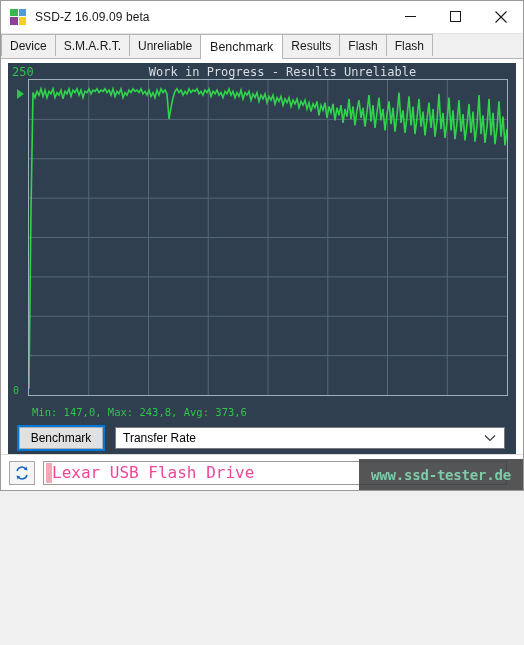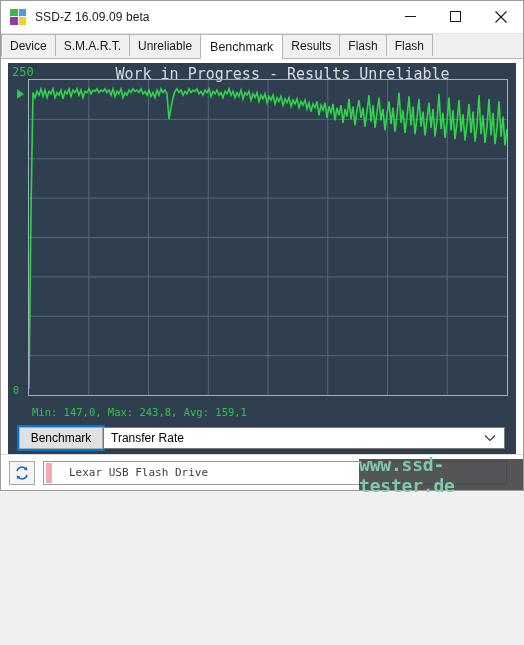--- a/index.html
+++ b/index.html
@@ -125,21 +125,21 @@
     flex: 1;
     position: relative;
     min-height: 0;
     font-family: "DejaVu Sans Mono", monospace;
   }
   #chart-title {
     position: absolute;
     left: 0; right: 0;
     top: 2px;
     text-align: center;
-    font-size: 15px;
+    font-size: 12px;
     color: #d8dde2;
     font-family: "DejaVu Sans Mono", monospace;
     letter-spacing: 0px;
     margin-left: 41px;
   }
   #ylabel-max {
     position: absolute;
     left: 4px; top: 2px;
     font-size: 12px;
     color: #2fc44a;
@@ -198,20 +198,21 @@
     font-family: "Liberation Sans", sans-serif;
     display: flex;
     align-items: center;
     justify-content: center;
     margin-left: 11px;
     cursor: default;
   }
   #mode-select {
     flex: 1;
     height: 22px;
+    margin-left: 12px;
     margin-right: 11px;
     background: #ffffff;
     border: 1px solid #7a7a7a;
     display: flex;
     align-items: center;
     position: relative;
     font-size: 12px;
     color: #000;
   }
   #mode-select-value { margin-left: 7px; }
@@ -255,24 +256,24 @@
     overflow: hidden;
   }
   #device-health-bar {
     width: 6px;
     height: 20px;
     background: #f6a8b4;
     margin-left: 2px;
     flex: 0 0 auto;
   }
   #device-name {
-    margin-left: 17px;
-    font-size: 11px;
-    font-family: "DejaVu Sans Mono", monospace;
-    color: #404040;
+    margin-left: 0;
+    font-size: 16px;
+    font-family: "DejaVu Sans Mono", monospace;
+    color: #ec4899;
     white-space: nowrap;
   }
   #quit-button {
     width: 58px; height: 24px;
     border: 1px solid #8a8a8a;
     background: #f0f0f0;
     display: flex;
     align-items: center;
     justify-content: center;
     font-size: 12px;
@@ -283,21 +284,21 @@
     position: absolute;
     right: 0px;
     top: 4px;
     width: 164px;
     height: 31px;
     background: rgba(60,62,63,0.88);
     display: flex;
     align-items: center;
     justify-content: center;
     font-family: "DejaVu Sans Mono", monospace;
-    font-size: 18px;
+    font-size: 14px;
     font-weight: bold;
     color: #7fcaa8;
     letter-spacing: -0.2px;
     pointer-events: none;
   }
 </style>
 </head>
 <body>
 
 <div id="app-window">
@@ -361,21 +362,21 @@
               <line x1="0" y1="125" x2="1000" y2="125" stroke="#56677a" stroke-width="1" vector-effect="non-scaling-stroke"></line>
               <line x1="0" y1="187.5" x2="1000" y2="187.5" stroke="#56677a" stroke-width="1" vector-effect="non-scaling-stroke"></line>
               <line x1="0" y1="250" x2="1000" y2="250" stroke="#56677a" stroke-width="1" vector-effect="non-scaling-stroke"></line>
               <line x1="0" y1="312.5" x2="1000" y2="312.5" stroke="#56677a" stroke-width="1" vector-effect="non-scaling-stroke"></line>
               <line x1="0" y1="375" x2="1000" y2="375" stroke="#56677a" stroke-width="1" vector-effect="non-scaling-stroke"></line>
               <line x1="0" y1="437.5" x2="1000" y2="437.5" stroke="#56677a" stroke-width="1" vector-effect="non-scaling-stroke"></line>
             </g>
           <polyline id="series-line" fill="none" stroke-width="1.6" vector-effect="non-scaling-stroke" points="0.00,490.00 4.18,206.00 8.37,20.00 12.55,28.00 16.74,18.00 20.92,24.00 25.10,14.00 29.29,26.00 33.47,16.00 37.66,28.00 41.84,18.00 46.03,22.00 50.21,14.00 54.39,28.00 58.58,20.00 62.76,24.00 66.95,16.00 71.13,30.00 75.31,18.00 79.50,22.00 83.68,14.00 87.87,26.00 92.05,16.00 96.23,20.00 100.42,14.00 104.60,24.00 108.79,16.00 112.97,28.00 117.15,18.00 121.34,20.00 125.52,14.00 129.71,22.00 133.89,16.00 138.08,18.00 142.26,14.00 146.44,20.00 150.63,16.00 154.81,18.00 159.00,14.00 163.18,20.00 167.36,16.00 171.55,24.00 175.73,14.00 179.92,26.00 184.10,18.00 188.28,22.00 192.47,14.00 196.65,28.00 200.84,20.00 205.02,24.00 209.21,16.00 213.39,20.00 217.57,14.00 221.76,18.00 225.94,16.00 230.13,20.00 234.31,14.00 238.49,22.00 242.68,18.00 246.86,24.00 251.05,16.00 255.23,26.00 259.41,20.00 263.60,28.00 267.78,16.00 271.97,24.00 276.15,14.00 280.33,20.00 284.52,16.00 288.70,22.00 292.89,62.00 297.07,44.00 301.26,28.00 305.44,18.00 309.62,14.00 313.81,20.00 317.99,16.00 322.18,24.00 326.36,18.00 330.54,22.00 334.73,14.00 338.91,20.00 343.10,16.00 347.28,18.00 351.46,14.00 355.65,22.00 359.83,18.00 364.02,24.00 368.20,16.00 372.38,20.00 376.57,14.00 380.75,26.00 384.94,18.00 389.12,22.00 393.31,16.00 397.49,24.00 401.67,20.00 405.86,28.00 410.04,18.00 414.23,22.00 418.41,14.00 422.59,24.00 426.78,18.00 430.96,28.00 435.15,20.00 439.33,26.00 443.51,16.00 447.70,30.00 451.88,20.00 456.07,24.00 460.25,18.00 464.44,32.00 468.62,22.00 472.80,28.00 476.99,20.00 481.17,34.00 485.36,24.00 489.54,30.00 493.72,22.00 497.91,36.00 502.09,26.00 506.28,32.00 510.46,24.00 514.64,38.00 518.83,28.00 523.01,34.00 527.20,26.00 531.38,40.00 535.56,30.00 539.75,36.00 543.93,28.00 548.12,42.00 552.30,32.00 556.49,38.00 560.67,30.00 564.85,44.00 569.04,34.00 573.22,40.00 577.41,32.00 581.59,46.00 585.77,36.00 589.96,50.00 594.14,38.00 598.33,44.00 602.51,34.00 606.69,56.00 610.88,40.00 615.06,48.00 619.25,36.00 623.43,60.00 627.62,42.00 631.80,52.00 635.98,38.00 640.17,64.00 644.35,44.00 648.54,56.00 652.72,40.00 656.90,68.00 661.09,46.00 665.27,58.00 669.46,30.00 673.64,62.00 677.82,42.00 682.01,72.00 686.19,48.00 690.38,32.00 694.56,60.00 698.74,44.00 702.93,74.00 707.11,50.00 711.30,24.00 715.48,66.00 719.67,40.00 723.85,76.00 728.03,52.00 732.22,28.00 736.40,64.00 740.59,46.00 744.77,80.00 748.95,54.00 753.14,34.00 757.32,70.00 761.51,44.00 765.69,82.00 769.87,56.00 774.06,20.00 778.24,68.00 782.43,48.00 786.61,84.00 790.79,58.00 794.98,26.00 799.16,72.00 803.35,42.00 807.53,86.00 811.72,60.00 815.90,30.00 820.08,74.00 824.27,50.00 828.45,88.00 832.64,62.00 836.82,36.00 841.00,76.00 845.19,46.00 849.37,90.00 853.56,64.00 857.74,22.00 861.92,78.00 866.11,52.00 870.29,92.00 874.48,66.00 878.66,28.00 882.85,80.00 887.03,48.00 891.21,94.00 895.40,68.00 899.58,32.00 903.77,82.00 907.95,54.00 912.13,96.00 916.32,70.00 920.50,38.00 924.69,84.00 928.87,50.00 933.05,98.00 937.24,72.00 941.42,24.00 945.61,86.00 949.79,56.00 953.97,100.00 958.16,74.00 962.34,30.00 966.53,88.00 970.71,52.00 974.90,102.00 979.08,76.00 983.26,34.00 987.45,90.00 991.63,58.00 995.82,104.00 1000.00,78.00" stroke="#2fd44a"></polyline>
         </svg>
       </div>
-      <div id="stats-line">Min: 147,0, Max: 243,8, Avg: 159,1</div>
+      <div id="stats-line">Min: 147,0, Max: 243,8, Avg: 373,6</div>
     </div>
 
     <div id="control-row">
       <div id="benchmark-button">Benchmark</div>
       <div id="mode-select">
         <span id="mode-select-value">Transfer Rate</span>
         <span id="mode-select-arrow">
           <svg width="12" height="8" viewBox="0 0 12 8">
               <polyline points="1,1.5 6,6.5 11,1.5" fill="none" stroke="#3b3b3b" stroke-width="1.2"></polyline>
             </svg>

